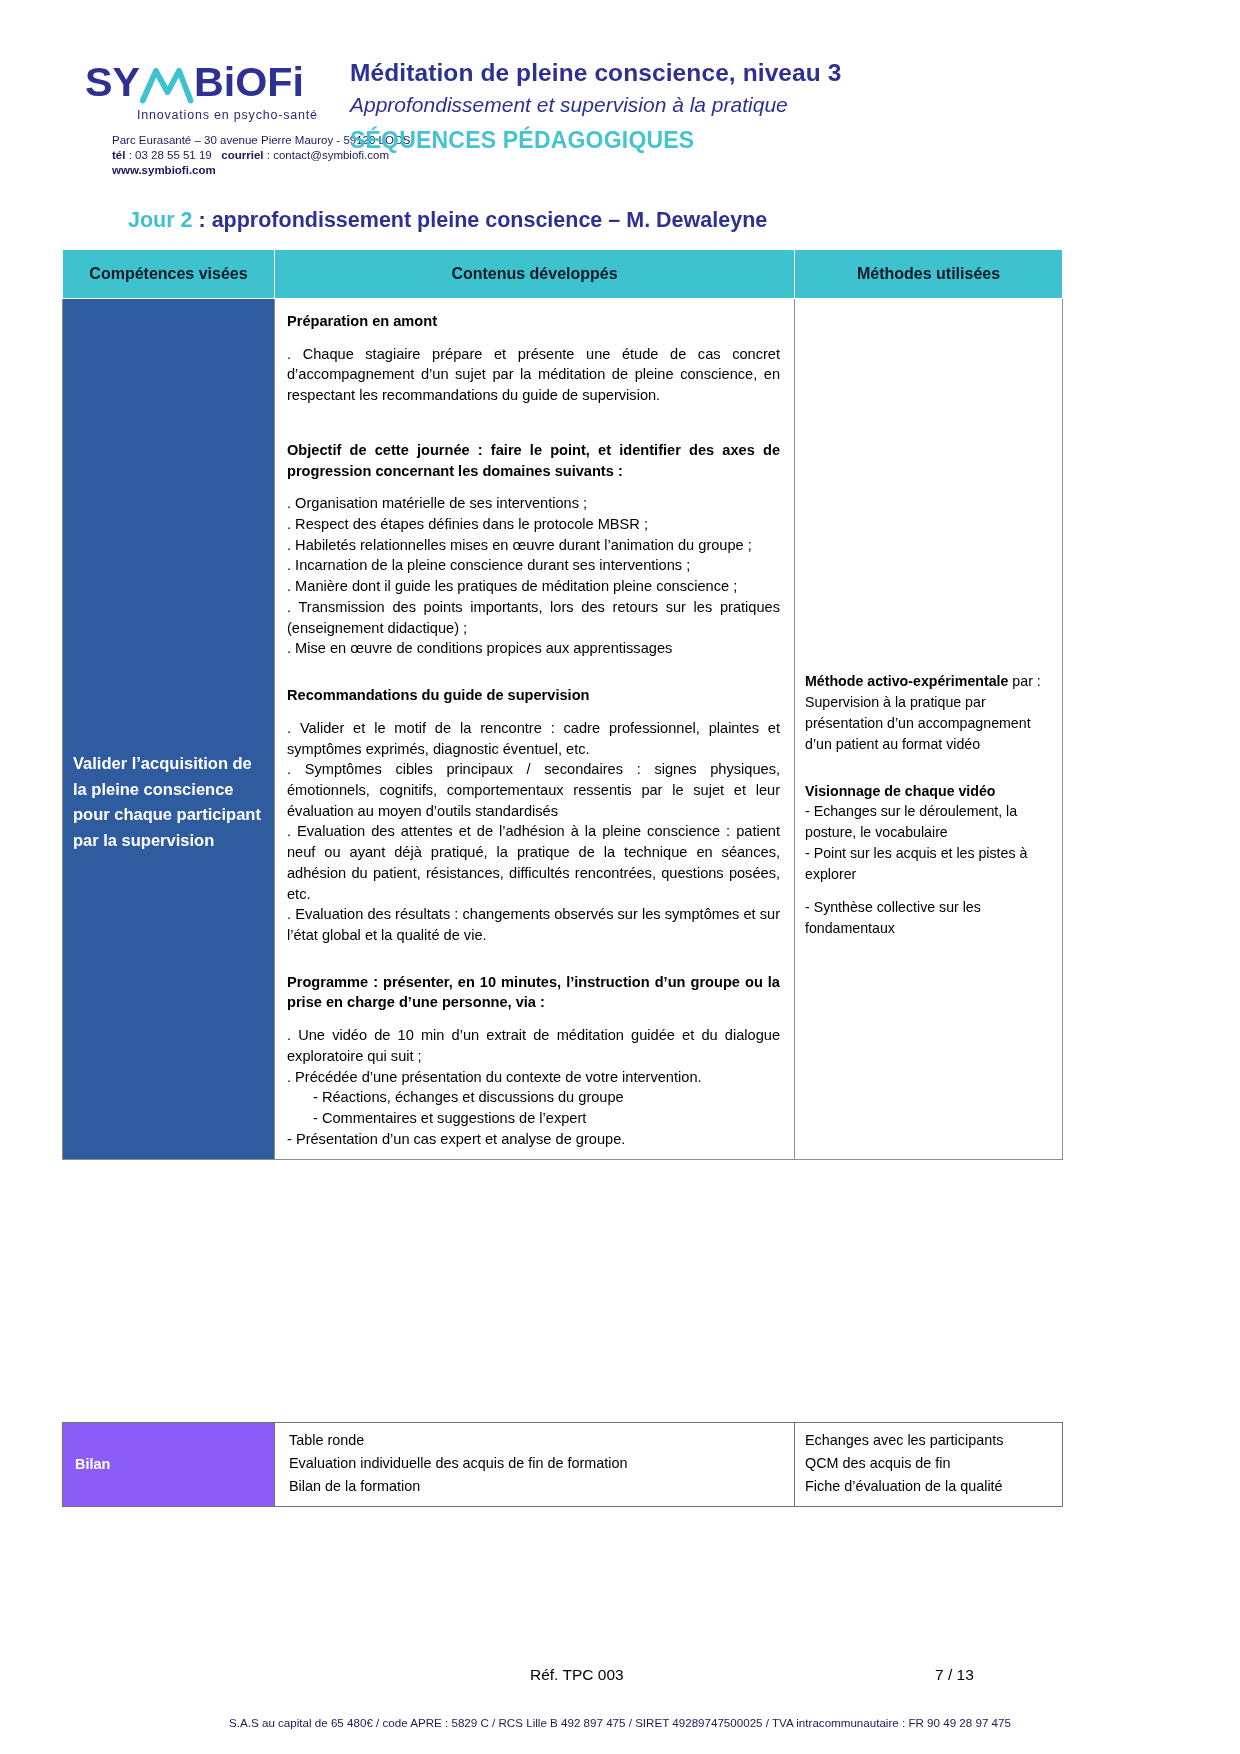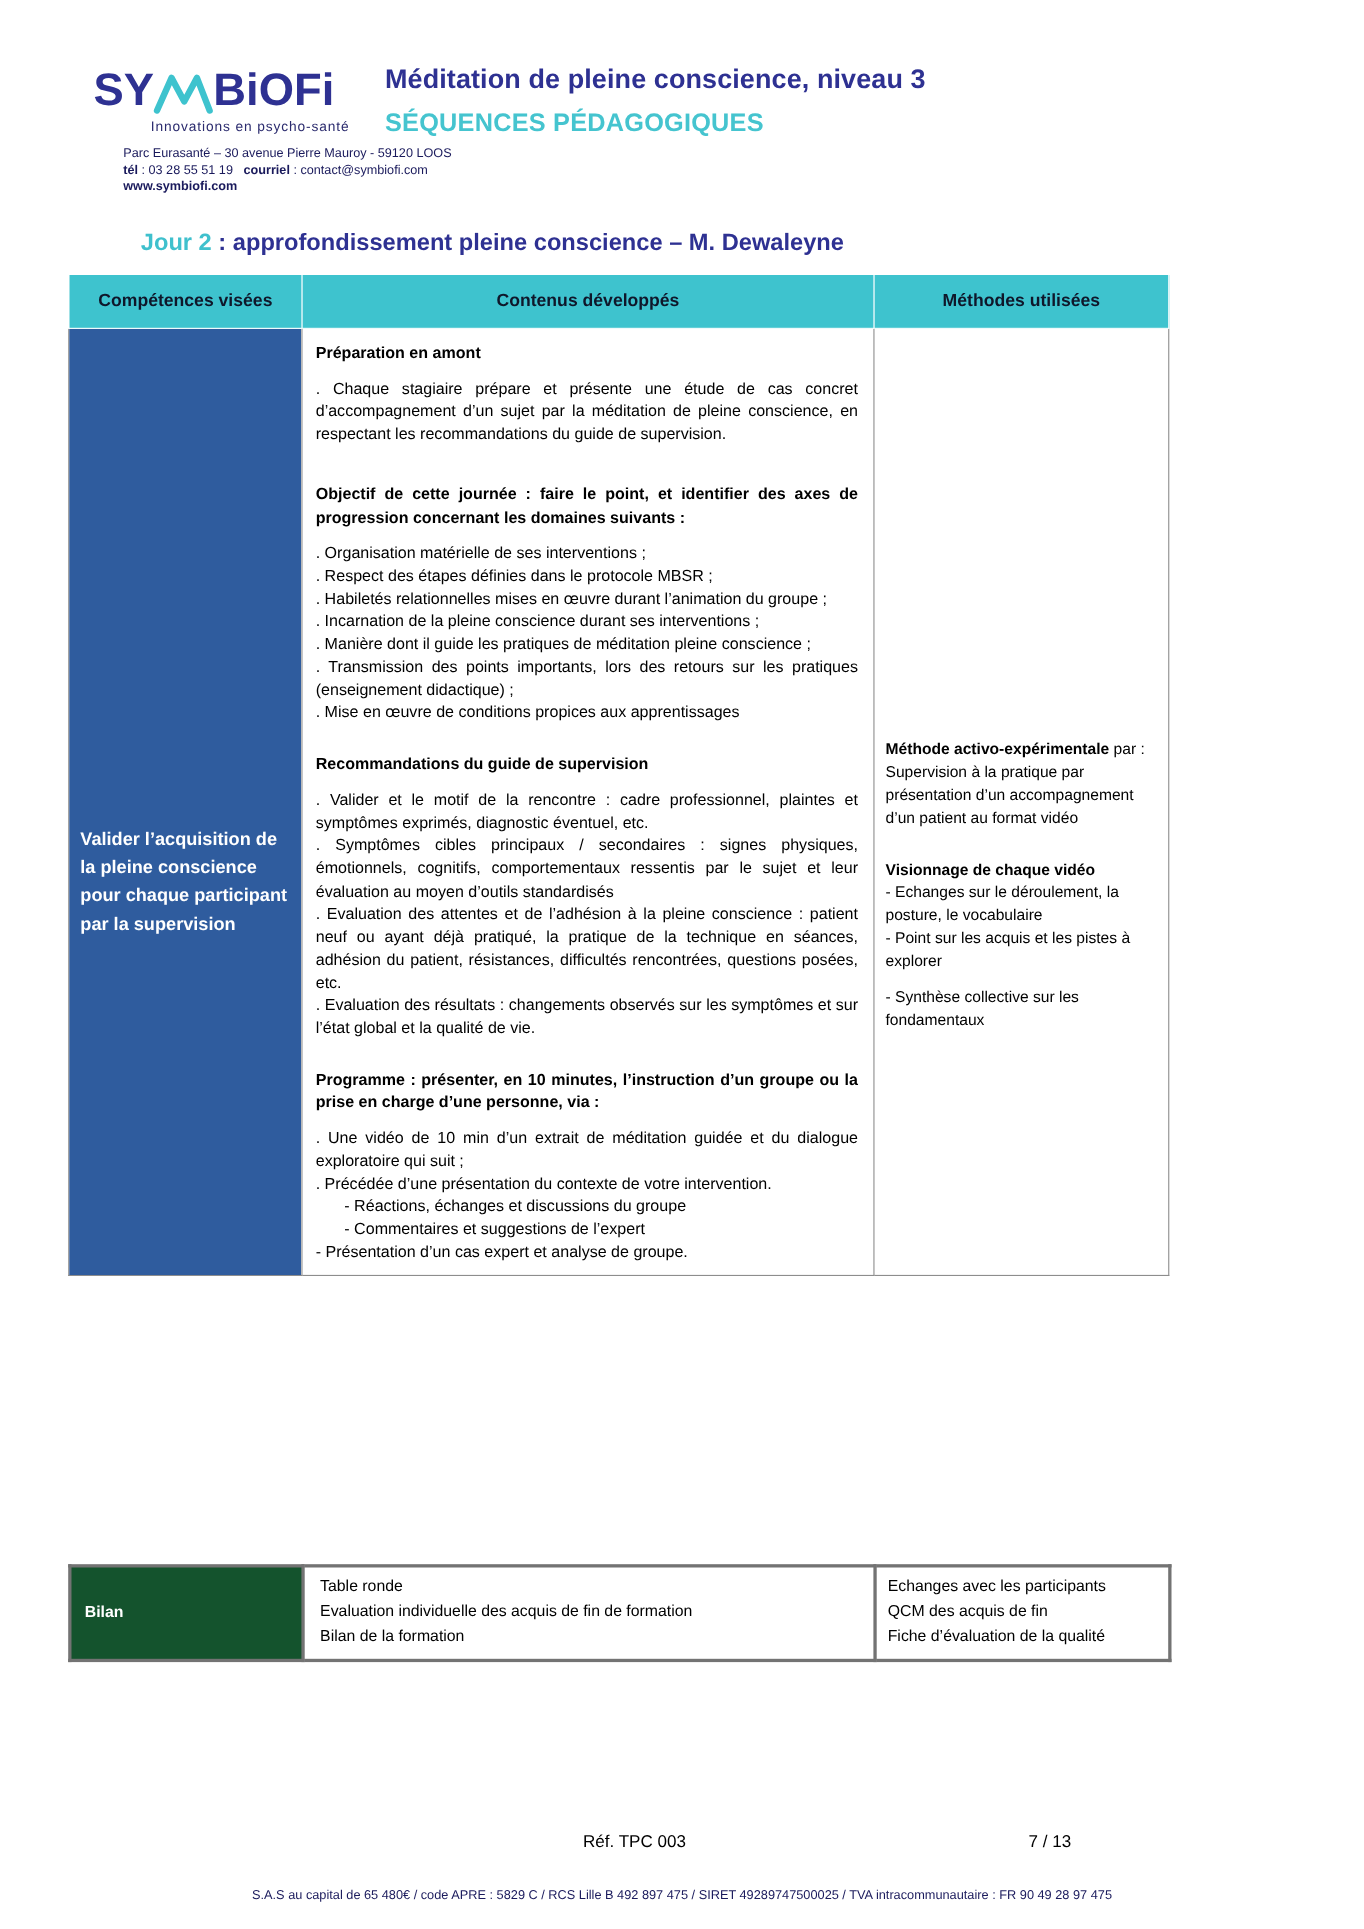--- a/index.html
+++ b/index.html
@@ -190,28 +190,28 @@
   
   .tbl2 {
     position: absolute;
     left: 62px;
     top: 1422px;
     width: 1000px;
     border-collapse: collapse;
     table-layout: fixed;
   }
   .tbl2 td {
-    border: 3px solid #737373;
+    border: 1px solid #737373;
     vertical-align: top;
     font-family: "Liberation Sans", sans-serif;
     font-size: 14.4px;
     line-height: 1.6;
   }
   .bilan-label {
-    background: #14532d;
+    background: #8b5cf6;
     color: #ffffff;
     font-weight: bold;
     font-size: 16px;
     width: 212px;
     vertical-align: middle !important;
     padding: 6px 0 6px 12px;
   }
   .bilan-mid { padding: 6px 10px 8px 14px; width: 520px; }
   .bilan-right { padding: 6px 10px 8px 10px; width: 268px; }
   .footer-ref {
@@ -256,20 +256,21 @@
       <div class="logo-tagline">Innovations en psycho-santé</div>
       <div class="addr">
         <div>Parc Eurasanté – 30 avenue Pierre Mauroy - 59120 LOOS</div>
         <div><b>tél</b> <span>: 03 28 55 51 19</span> &nbsp; <b>courriel</b> <span>: contact@symbiofi.com</span></div>
         <div><b>www.symbiofi.com</b></div>
       </div>
     </div>
 
     <div class="title-block">
       <div class="title-main">Méditation de pleine conscience, niveau 3</div>
+      <div class="title-sub">Approfondissement et supervision à la pratique</div>
       <div class="title-seq">SÉQUENCES PÉDAGOGIQUES</div>
     </div>
   </div>
 
   <div class="day-title">
     <span class="jour">Jour 2</span><span class="rest"> : approfondissement pleine conscience – M. Dewaleyne</span>
   </div>
 
   <table class="tbl">
     <colgroup>

